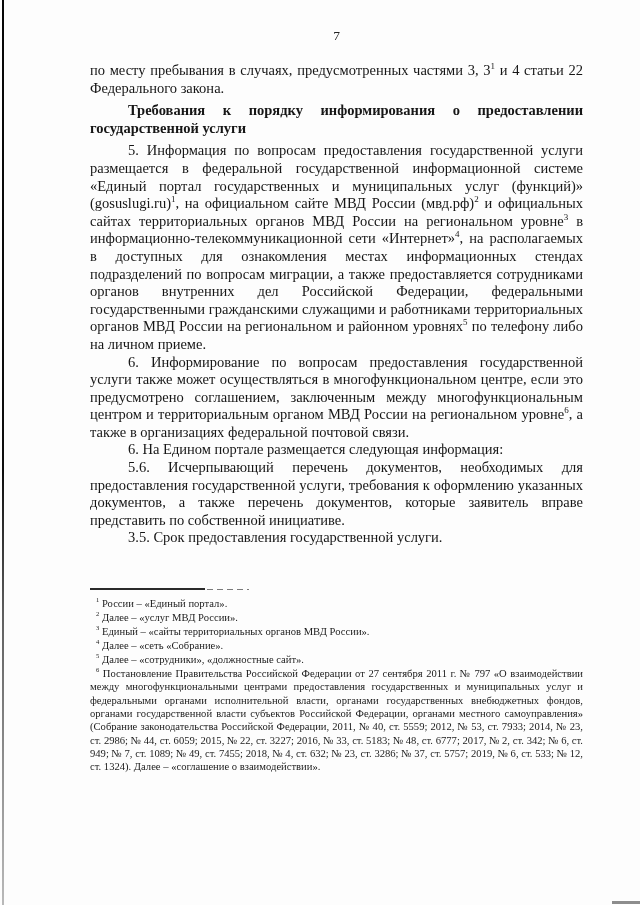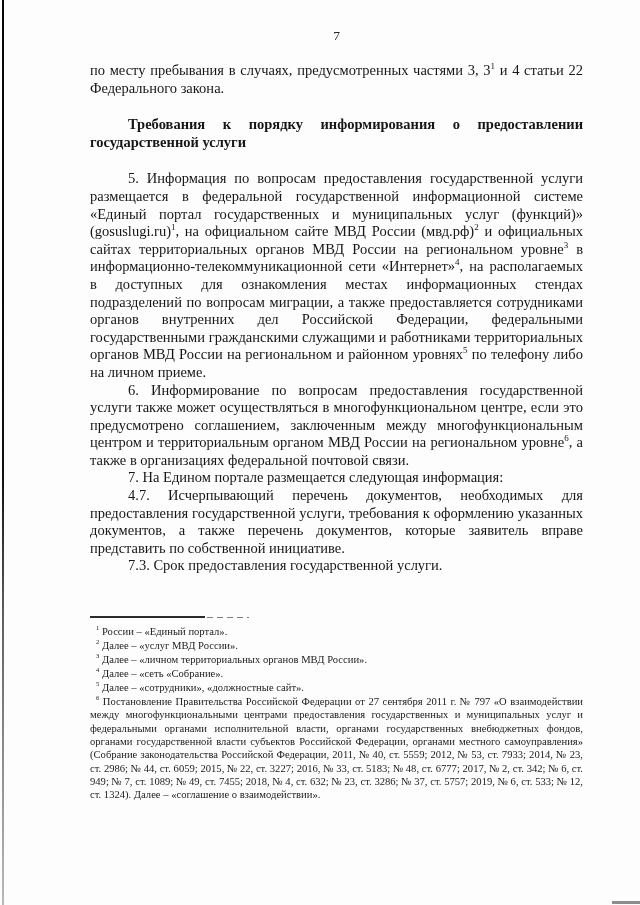--- a/index.html
+++ b/index.html
@@ -27,21 +27,21 @@
   }
   .doc-body { margin-top: 18px; }
   .doc-body p.para {
     margin: 0;
     font-size: 14.5px;
     line-height: 17.6px;
     text-align: justify;
     color: #161616;
   }
   .doc-body p.indent { text-indent: 38px; }
-  .doc-body p.gap { margin-top: 19px; }
+  .doc-body p.gap { margin-top: 5px; }
   .doc-body p.heading { font-weight: bold; }
   sup.supref, sup.fnmark {
     font-size: 0.62em;
     vertical-align: super;
     line-height: 0;
   }
   .footnotes { margin-top: 41px; }
   .fn-sep { position: relative; width: 160px; height: 3px; }
   .fn-sep-solid {
     position: absolute; left: 0; top: 0;
@@ -85,35 +85,35 @@
   <div class="column">
 
     <div class="page-number">7</div>
 
     <div class="doc-body">
 
     <p class="para body">по месту пребывания в случаях, предусмотренных частями 3, 3<sup class="supref">1</sup> и 4 статьи 22 Федерального закона.</p>
         <p class="para heading indent gap">Требования к порядку информирования о предоставлении государственной услуги</p>
         <p class="para body indent gap">5. Информация по вопросам предоставления государственной услуги размещается в федеральной государственной информационной системе «Единый портал государственных и муниципальных услуг (функций)» (gosuslugi.ru)<sup class="supref">1</sup>, на официальном сайте МВД России (мвд.рф)<sup class="supref">2</sup> и официальных сайтах территориальных органов МВД России на региональном уровне<sup class="supref">3</sup> в информационно-телекоммуникационной сети «Интернет»<sup class="supref">4</sup>, на располагаемых в доступных для ознакомления местах информационных стендах подразделений по вопросам миграции, а также предоставляется сотрудниками органов внутренних дел Российской Федерации, федеральными государственными гражданскими служащими и работниками территориальных органов МВД России на региональном и районном уровнях<sup class="supref">5</sup> по телефону либо на личном приеме.</p>
         <p class="para body indent">6. Информирование по вопросам предоставления государственной услуги также может осуществляться в многофункциональном центре, если это предусмотрено соглашением, заключенным между многофункциональным центром и территориальным органом МВД России на региональном уровне<sup class="supref">6</sup>, а также в организациях федеральной почтовой связи.</p>
-        <p class="para body indent">7. На Едином портале размещается следующая информация:</p>
-        <p class="para body indent">4.7. Исчерпывающий перечень документов, необходимых для предоставления государственной услуги, требования к оформлению указанных документов, а также перечень документов, которые заявитель вправе представить по собственной инициативе.</p>
-        <p class="para body indent">7.3. Срок предоставления государственной услуги.</p>
+        <p class="para body indent">6. На Едином портале размещается следующая информация:</p>
+        <p class="para body indent">5.6. Исчерпывающий перечень документов, необходимых для предоставления государственной услуги, требования к оформлению указанных документов, а также перечень документов, которые заявитель вправе представить по собственной инициативе.</p>
+        <p class="para body indent">3.5. Срок предоставления государственной услуги.</p>
       </div>
 
     <div class="footnotes">
       <div class="fn-sep">
         <div class="fn-sep-solid"></div>
         <div class="fn-sep-dash"></div>
       </div>
       <div class="fn-list">
 
       <div class="footnote"><sup class="fnmark">1</sup> <span>России – «Единый портал».</span></div>
           <div class="footnote"><sup class="fnmark">2</sup> <span>Далее – «услуг МВД России».</span></div>
-          <div class="footnote"><sup class="fnmark">3</sup> <span>Далее – «личном территориальных органов МВД России».</span></div>
+          <div class="footnote"><sup class="fnmark">3</sup> <span>Единый – «сайты территориальных органов МВД России».</span></div>
           <div class="footnote"><sup class="fnmark">4</sup> <span>Далее – «сеть «Собрание».</span></div>
           <div class="footnote"><sup class="fnmark">5</sup> <span>Далее – «сотрудники», «должностные сайт».</span></div>
           <div class="footnote"><sup class="fnmark">6</sup> <span>Постановление Правительства Российской Федерации от 27 сентября 2011 г. № 797 «О взаимодействии между многофункциональными центрами предоставления государственных и муниципальных услуг и федеральными органами исполнительной власти, органами государственных внебюджетных фондов, органами государственной власти субъектов Российской Федерации, органами местного самоуправления» (Собрание законодательства Российской Федерации, 2011, № 40, ст. 5559; 2012, № 53, ст. 7933; 2014, № 23, ст. 2986; № 44, ст. 6059; 2015, № 22, ст. 3227; 2016, № 33, ст. 5183; № 48, ст. 6777; 2017, № 2, ст. 342; № 6, ст. 949; № 7, ст. 1089; № 49, ст. 7455; 2018, № 4, ст. 632; № 23, ст. 3286; № 37, ст. 5757; 2019, № 6, ст. 533; № 12, ст. 1324). Далее – «соглашение о взаимодействии».</span></div>
         </div>
     </div>
 
   </div>
 
   <div class="corner-mark"></div>
 

